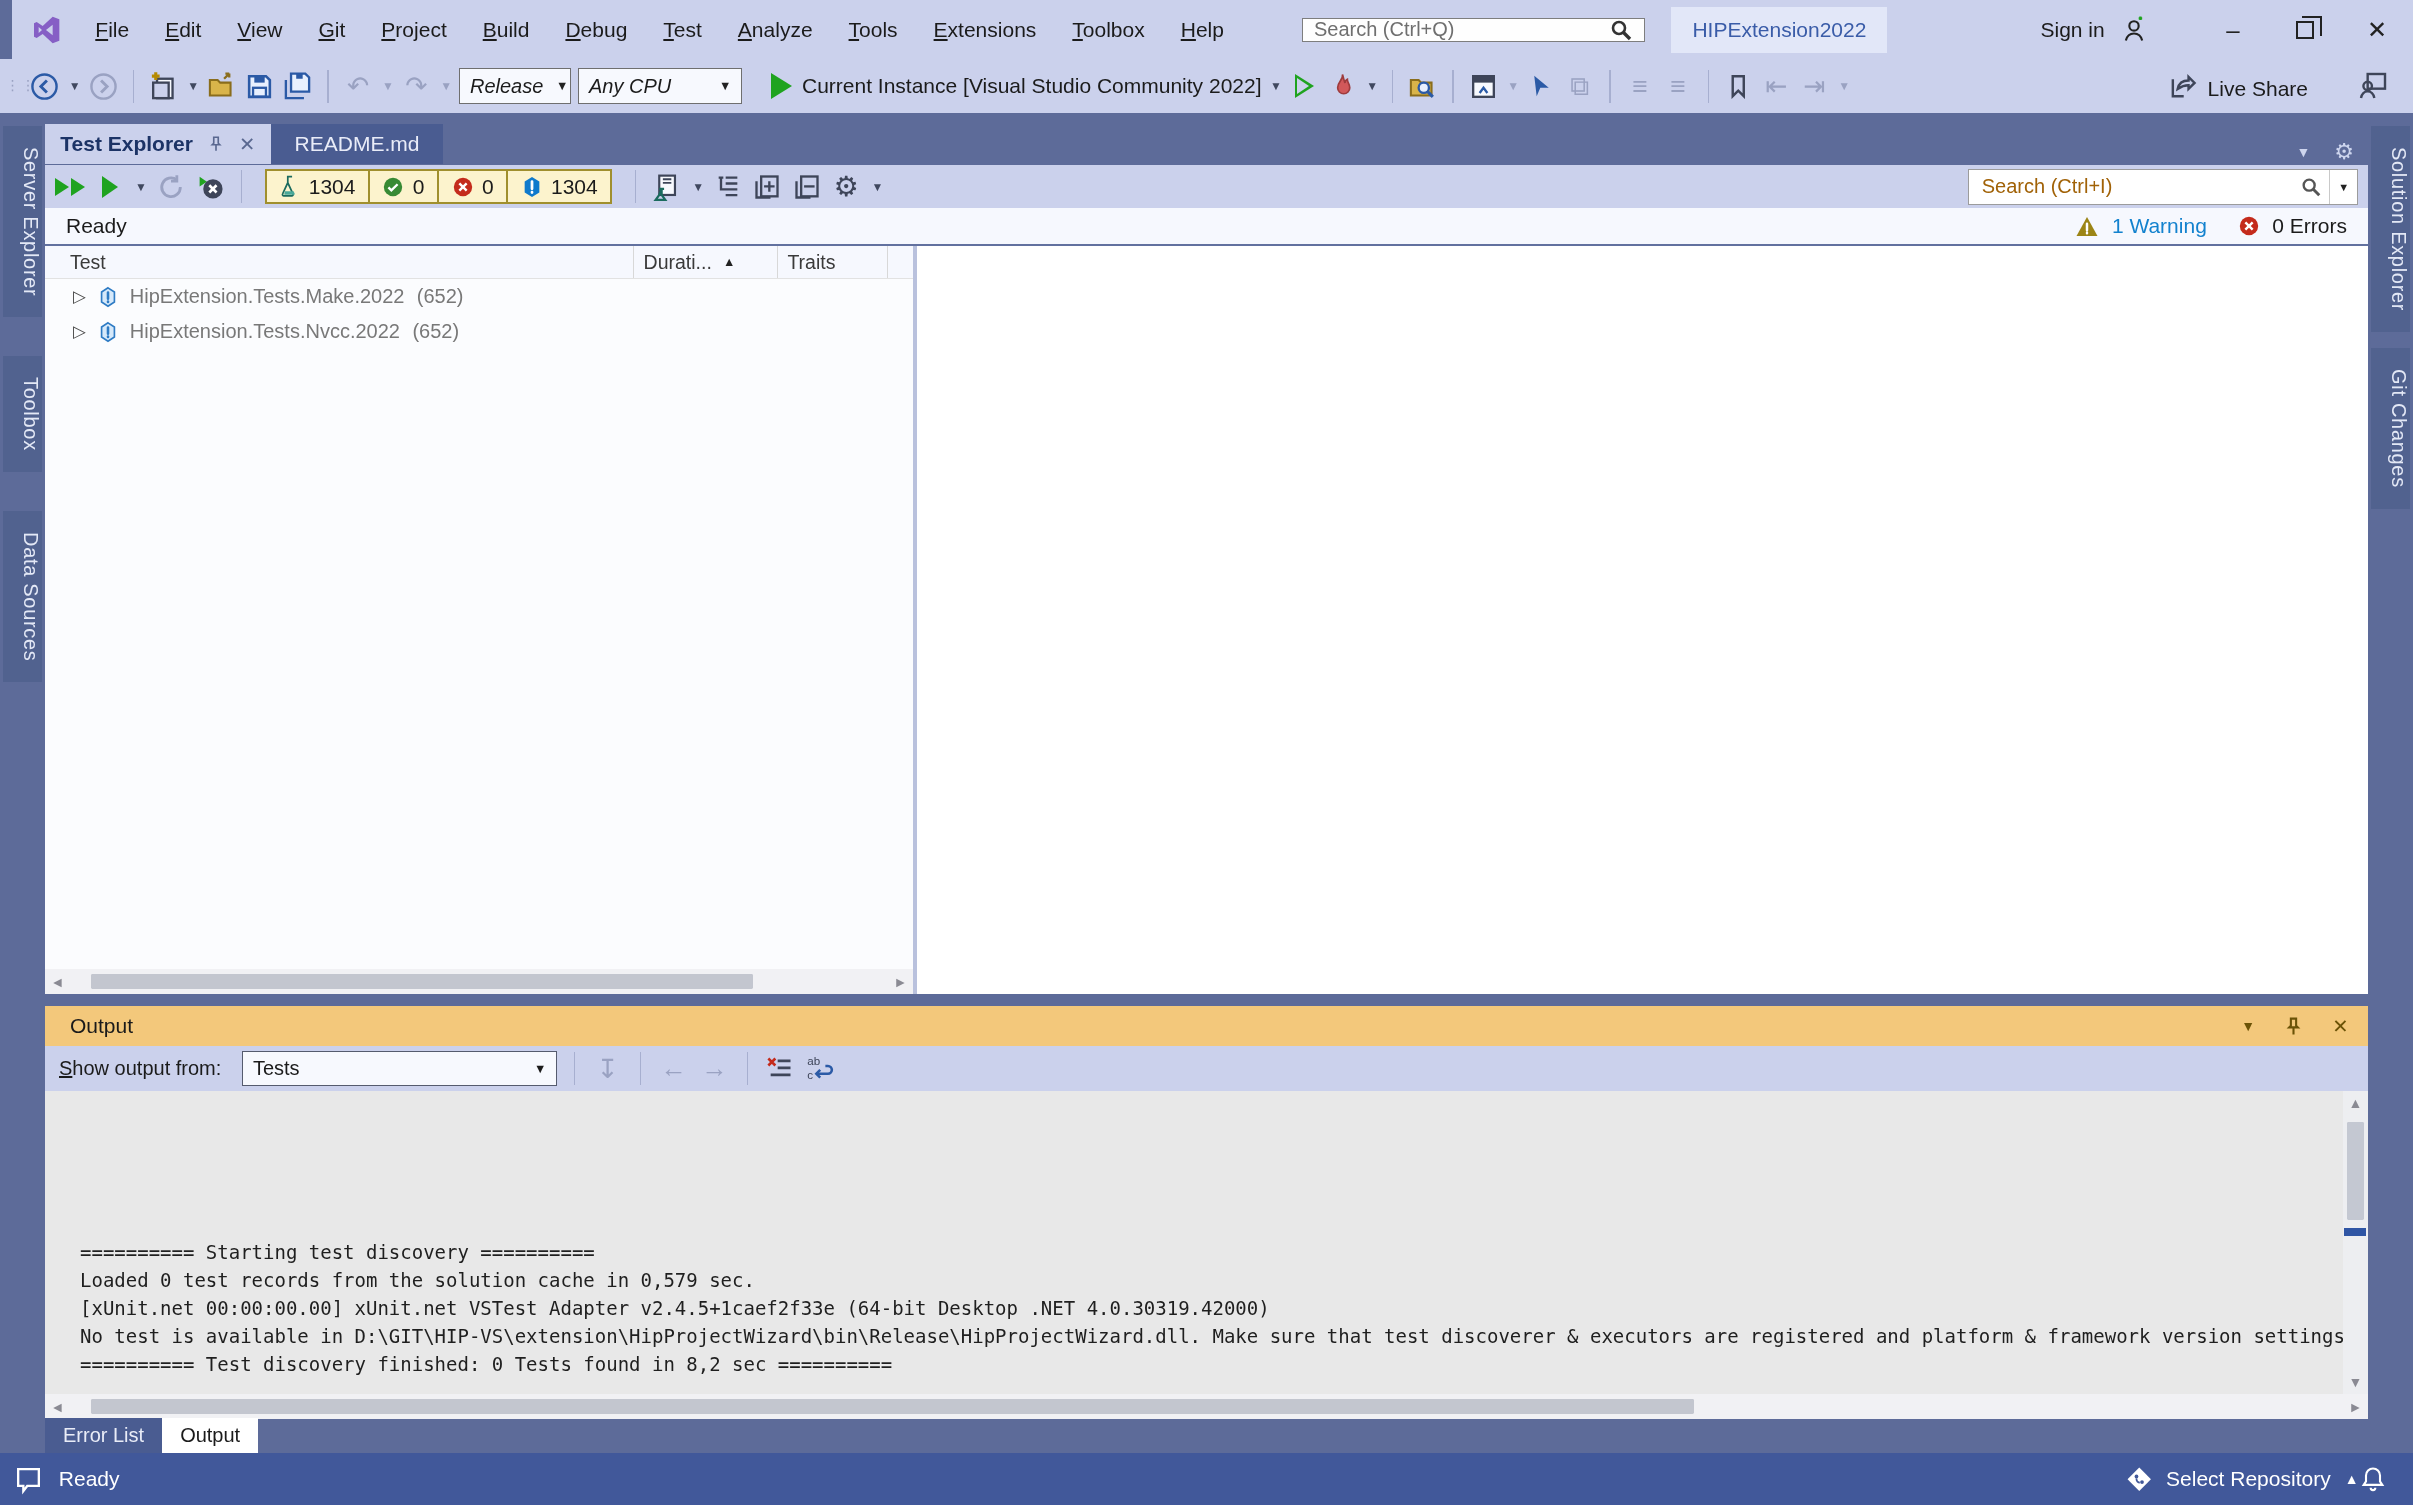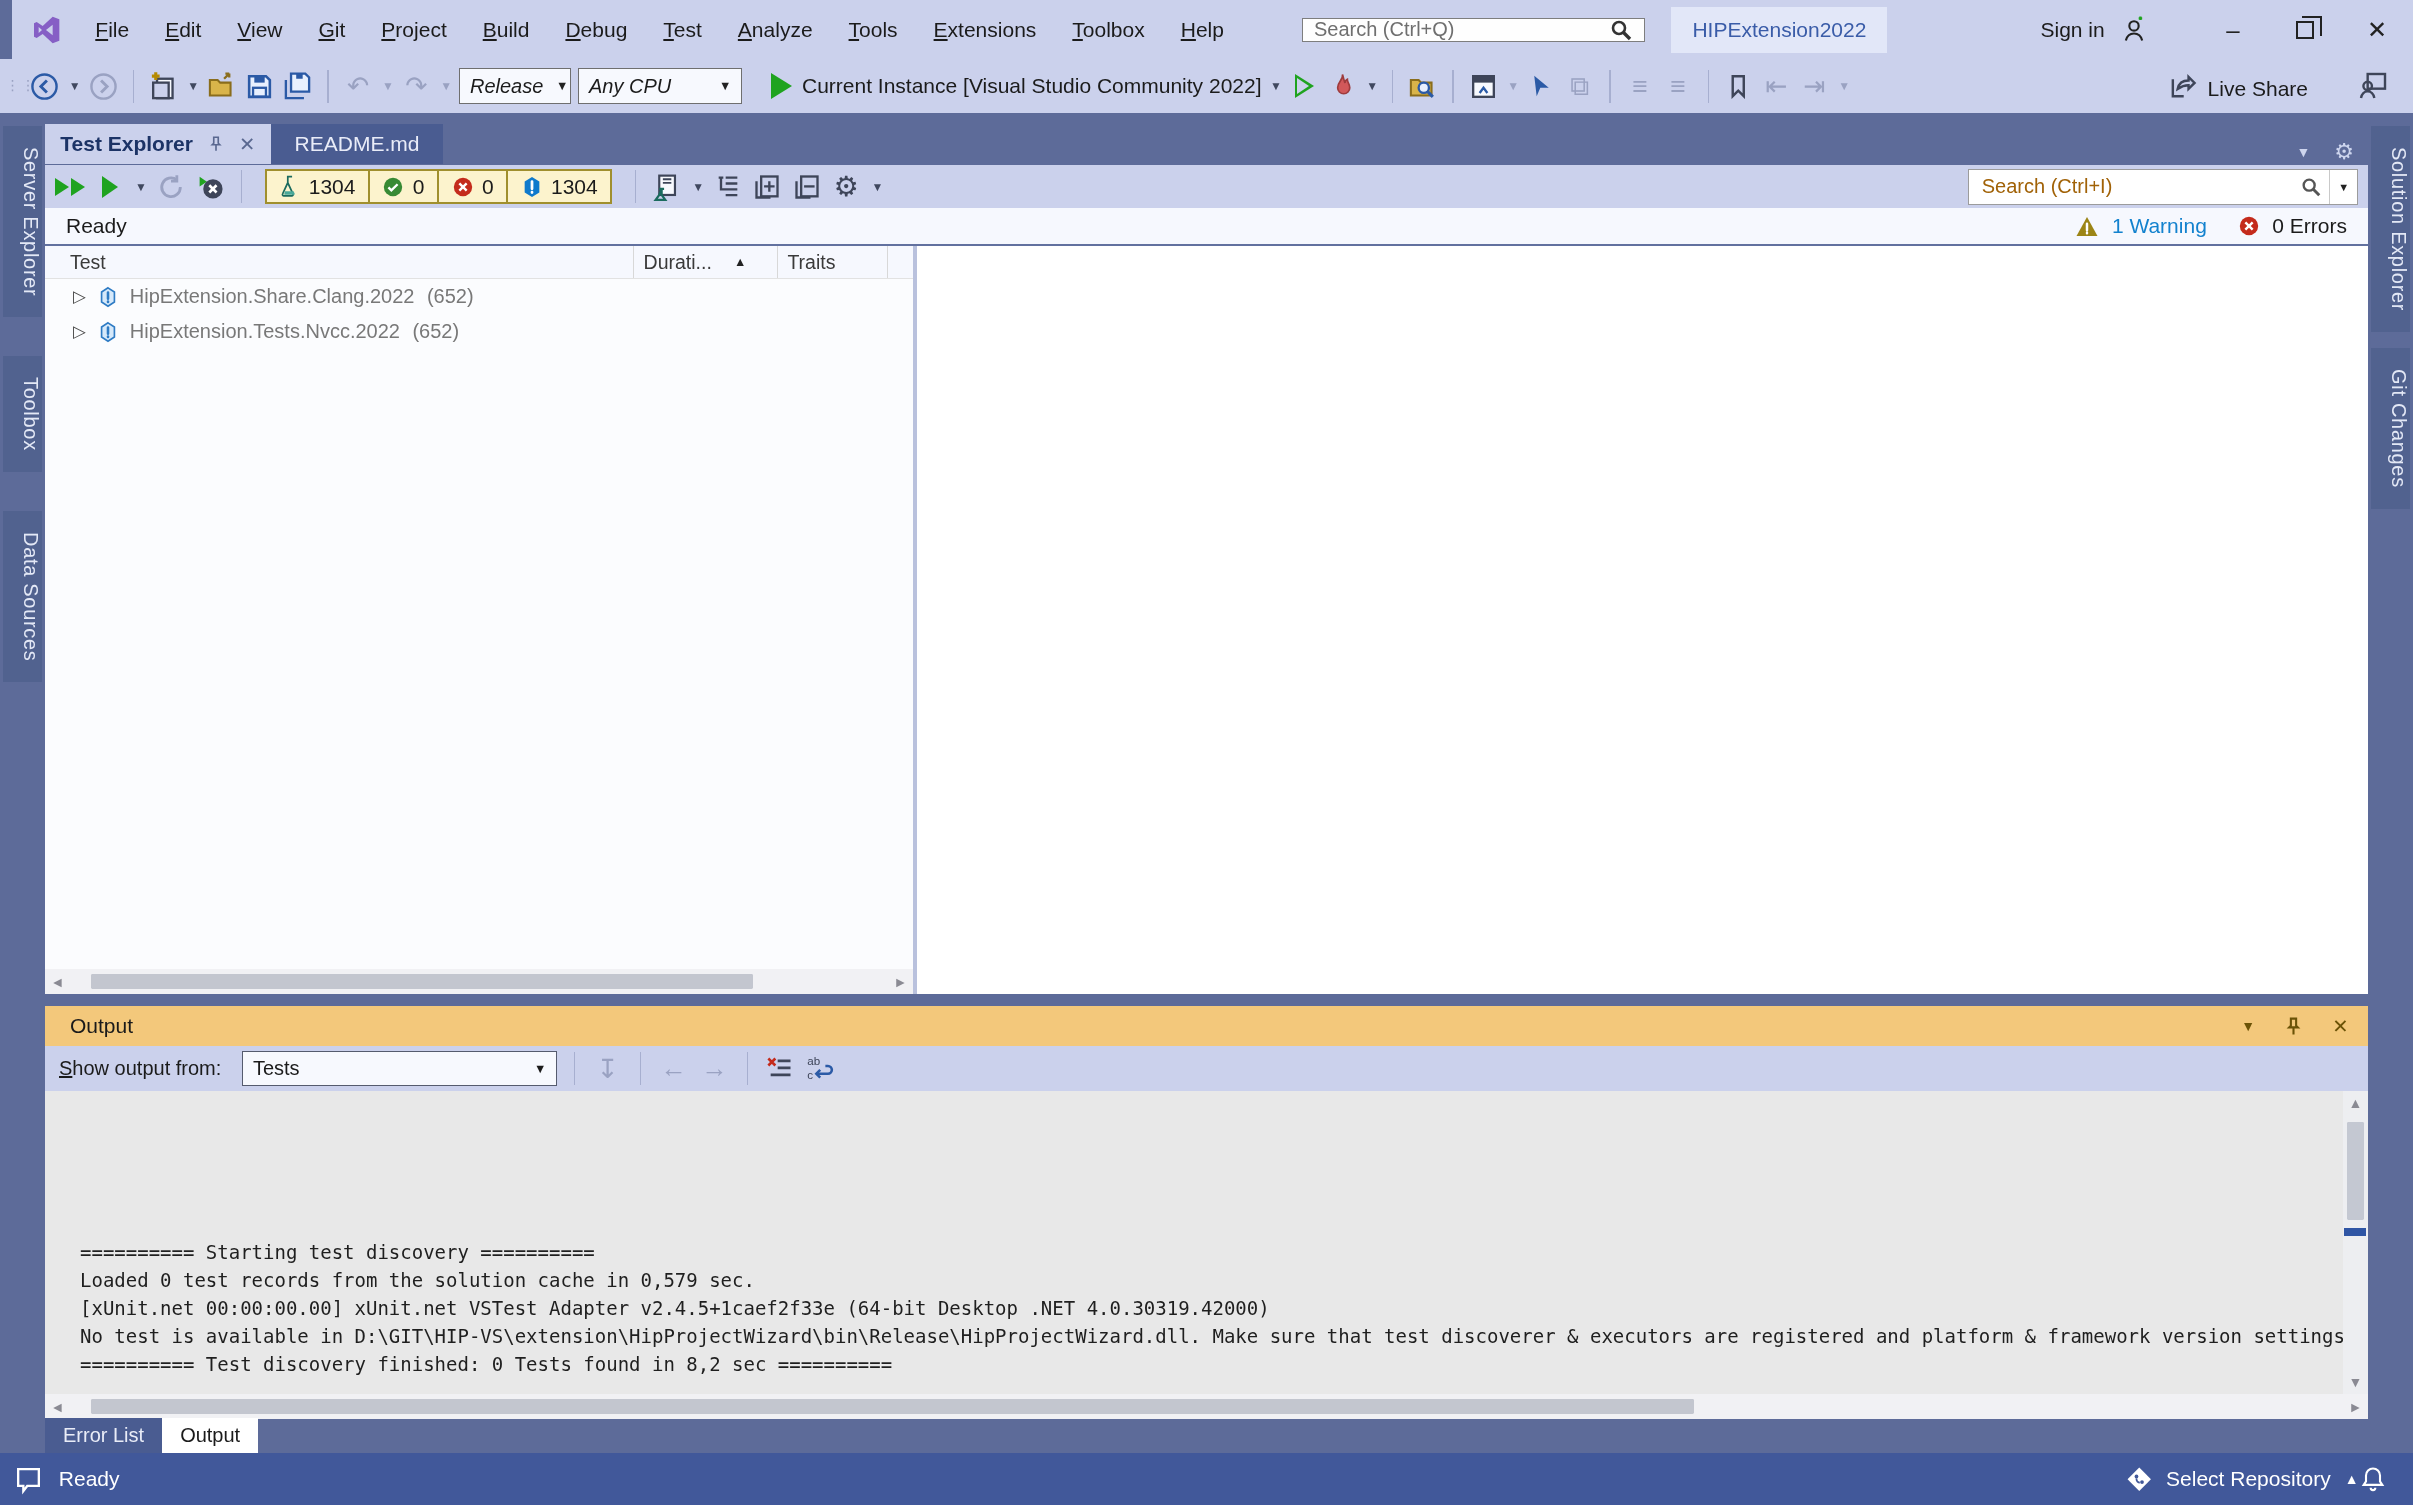--- a/index.html
+++ b/index.html
@@ -79,21 +79,21 @@
     font-size:21px; padding:0 21px; flex:none; }
   .te-status .sp { flex:1; }
   .te-status .warn { color:#1382CE; margin:0 31px 0 12.5px; }
   .te-status .errs { margin-left:12.5px; }
   .te-content { flex:1; display:flex; min-height:0; }
   .te-list { width:868px; flex:none; background:#FBFCFE; display:flex; flex-direction:column; }
   .te-cols { height:33px; background:#F6F8FE; display:flex; align-items:center; font-size:19.5px; color:#3a3a3a;
     border-bottom:1.4px solid #E2E2E2; flex:none; }
   .col { display:flex; align-items:center; height:100%; padding-left:25px; }
   .col.c-test { width:597px; }
-  .col.c-dur { width:146px; border-left:1.4px solid #D8D8D8; padding-left:9.8px; gap:22px; }
+  .col.c-dur { width:146px; border-left:1.4px solid #D8D8D8; padding-left:9.8px; gap:11px; }
   .col.c-traits { width:112px; border-left:1.4px solid #D8D8D8; padding-left:9.8px; }
   .col.c-rest { flex:1; border-left:1.4px solid #D8D8D8; }
   .sortarrow { font-size:12.5px; color:#222; }
   .te-rows { flex:1; }
   .trow { height:35px; display:flex; align-items:center; gap:11px; padding-left:28px; font-size:20px; color:#787878; }
   .chev { color:#4a4a4a; font-size:16.7px; }
   .trow .cnt { margin-left:1.4px; }
   .te-hscroll { height:25px; background:#F1F1F4; display:flex; align-items:center; flex:none; }
   .sArrow { width:25px; text-align:center; color:#8A8A93; font-size:14px; flex:none; }
   .hthumb { height:15.3px; background:#C3C6CF; border-radius:1.4px; }
@@ -501,21 +501,21 @@
           <div class="te-rows">
 
               <div class="trow">
                 <span class="chev">▷</span>
                 <span class="icon">
                   <svg width="22" height="22" viewBox="0 0 24 24">
                     <path d="M12 2l7 4.5v11L12 22l-7-4.5v-11z" fill="#D6E9FA" stroke="#2E7BC4" stroke-width="1.8"></path>
                     <path d="M12 7v7M12 17v.5" stroke="#2E7BC4" stroke-width="2.8" stroke-linecap="round"></path>
                   </svg>
                 </span>
-                <span>HipExtension.Share.Clang.2022</span>
+                <span>HipExtension.Tests.Make.2022</span>
                 <span class="cnt">(652)</span>
               </div>
 
               <div class="trow">
                 <span class="chev">▷</span>
                 <span class="icon">
                   <svg width="22" height="22" viewBox="0 0 24 24">
                     <path d="M12 2l7 4.5v11L12 22l-7-4.5v-11z" fill="#D6E9FA" stroke="#2E7BC4" stroke-width="1.8"></path>
                     <path d="M12 7v7M12 17v.5" stroke="#2E7BC4" stroke-width="2.8" stroke-linecap="round"></path>
                   </svg>

